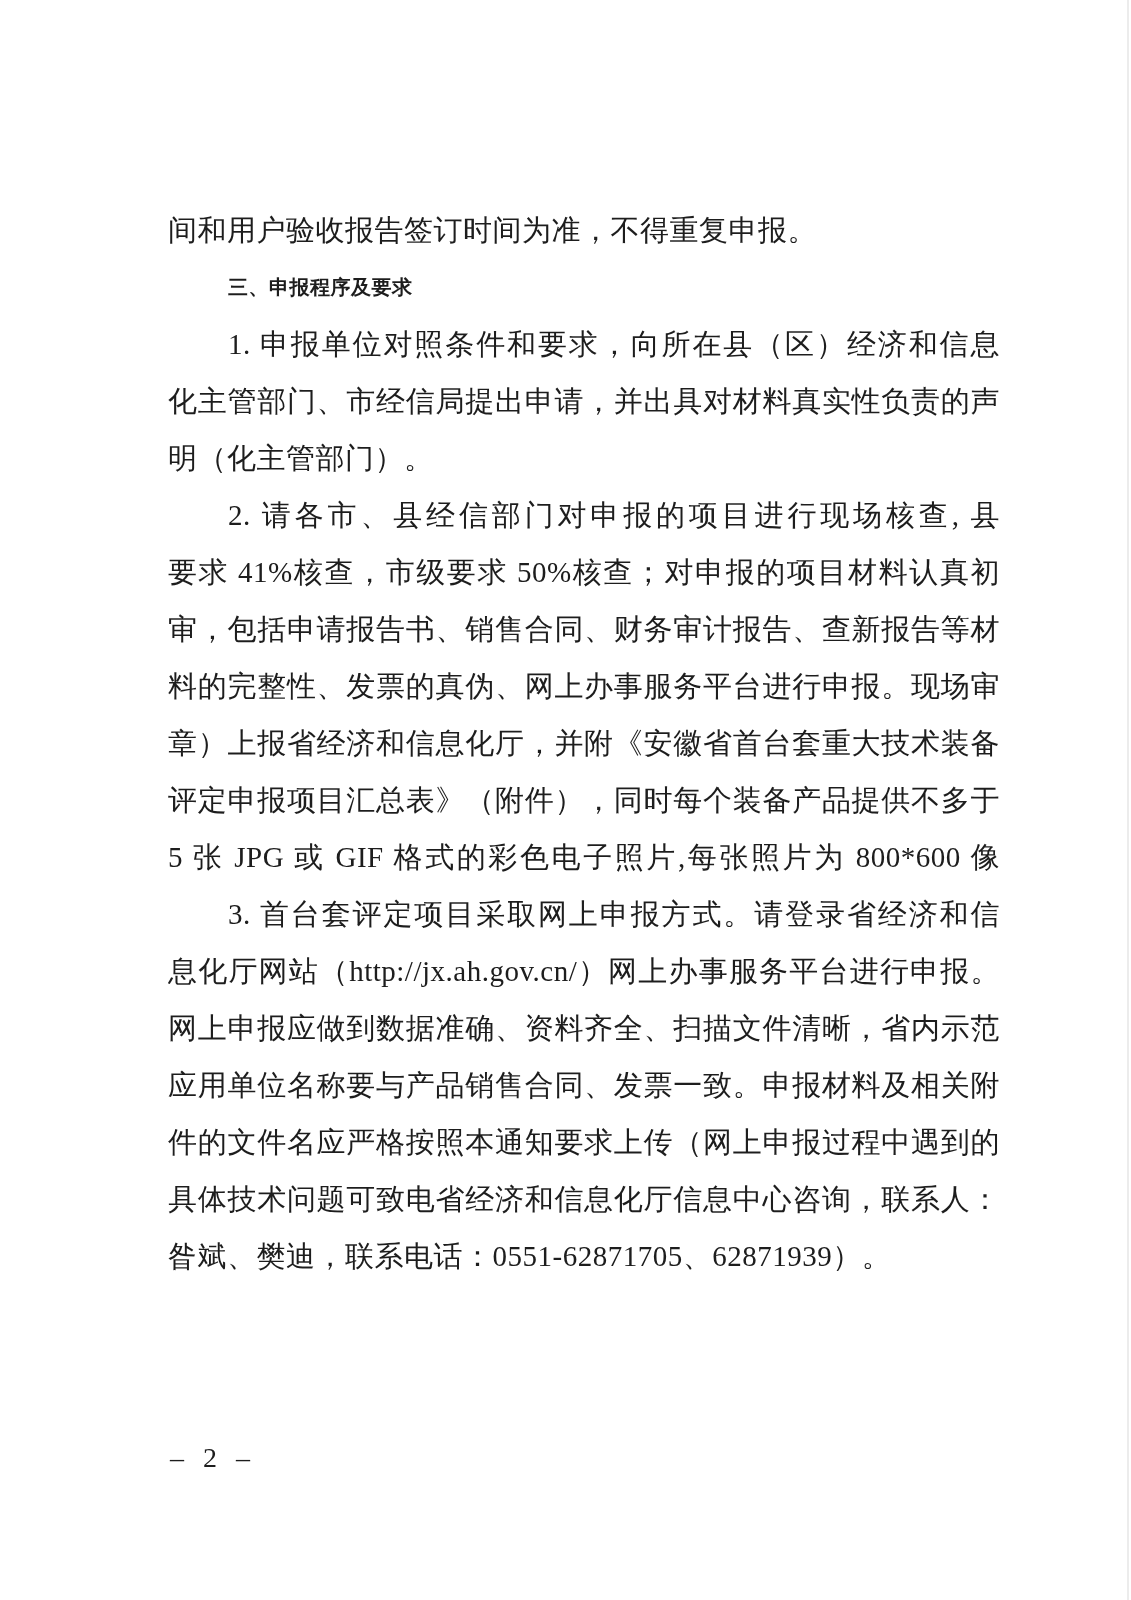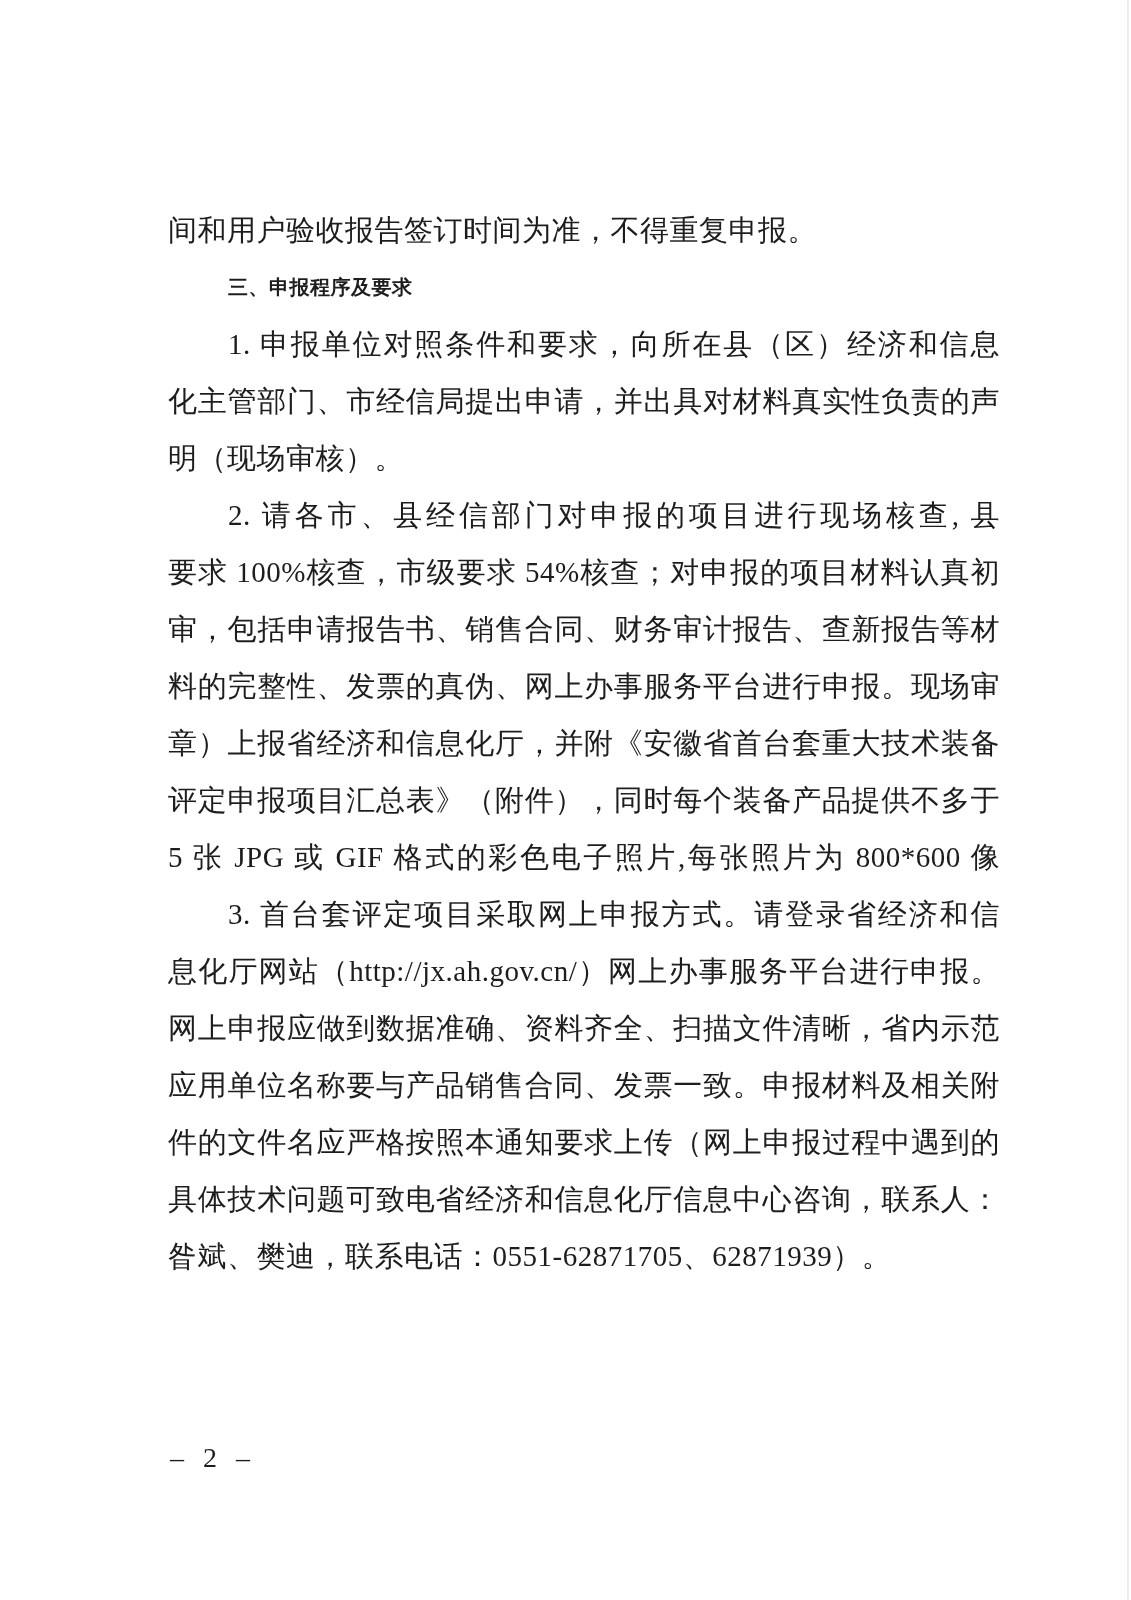--- a/index.html
+++ b/index.html
@@ -64,23 +64,23 @@
 </style>
 </head>
 <body>
 
 <div class="page" style="--paper: #ffffff; --ink: #1d1d1d;">
   <div class="doc-body" id="doc-body">
       <div class="line">间和用户验收报告签订时间为准，不得重复申报。</div>
       <div class="line indent bold">三、申报程序及要求</div>
       <div class="line indent fill">1. 申报单位对照条件和要求，向所在县（区）经济和信息</div>
       <div class="line fill">化主管部门、市经信局提出申请，并出具对材料真实性负责的声</div>
-      <div class="line">明（现场审核）。</div>
+      <div class="line">明（化主管部门）。</div>
       <div class="line indent fill">2. 请各市、县经信部门对申报的项目进行现场核查, 县（区）</div>
-      <div class="line fill">要求 100%核查，市级要求 54%核查；对申报的项目材料认真初</div>
+      <div class="line fill">要求 41%核查，市级要求 50%核查；对申报的项目材料认真初</div>
       <div class="line fill">审，包括申请报告书、销售合同、财务审计报告、查新报告等材</div>
       <div class="line fill">料的完整性、发票的真伪、网上办事服务平台进行申报。现场审核</div>
       <div class="line fill">章）上报省经济和信息化厅，并附《安徽省首台套重大技术装备</div>
       <div class="line fill">评定申报项目汇总表》（附件），同时每个装备产品提供不多于</div>
       <div class="line fill">5 张 JPG 或 GIF 格式的彩色电子照片,每张照片为 800*600 像素，</div>
       <div class="line indent fill">3. 首台套评定项目采取网上申报方式。请登录省经济和信</div>
       <div class="line fill">息化厅网站（http://jx.ah.gov.cn/）网上办事服务平台进行申报。</div>
       <div class="line fill">网上申报应做到数据准确、资料齐全、扫描文件清晰，省内示范</div>
       <div class="line fill">应用单位名称要与产品销售合同、发票一致。申报材料及相关附</div>
       <div class="line fill">件的文件名应严格按照本通知要求上传（网上申报过程中遇到的</div>

